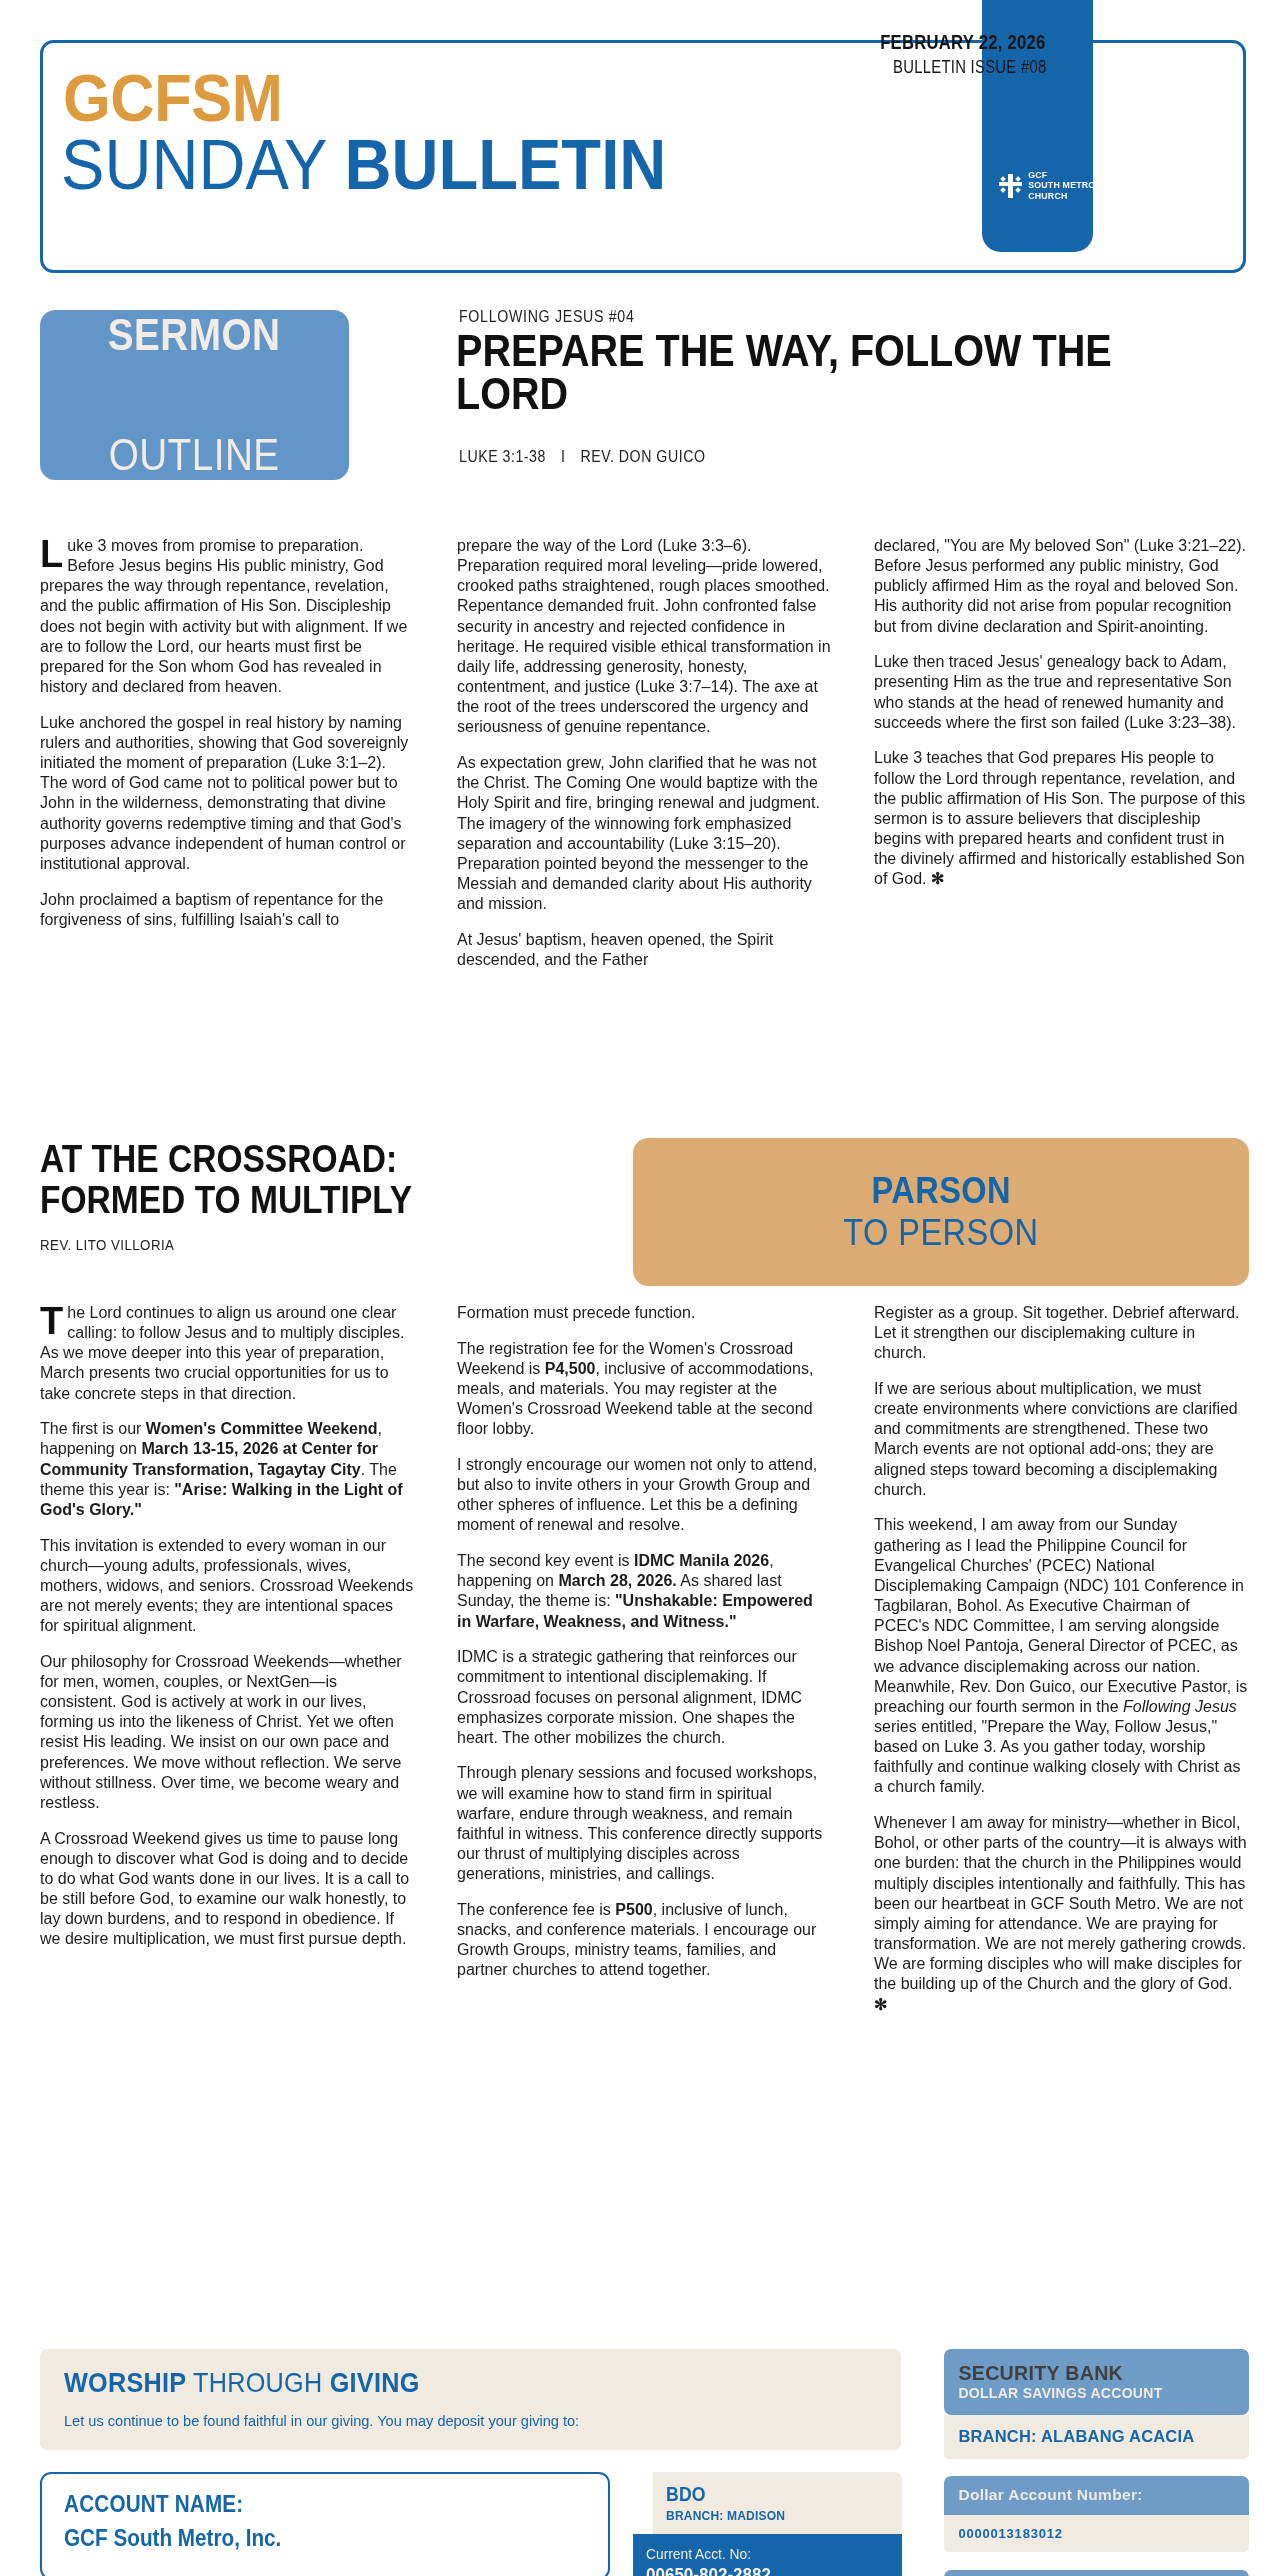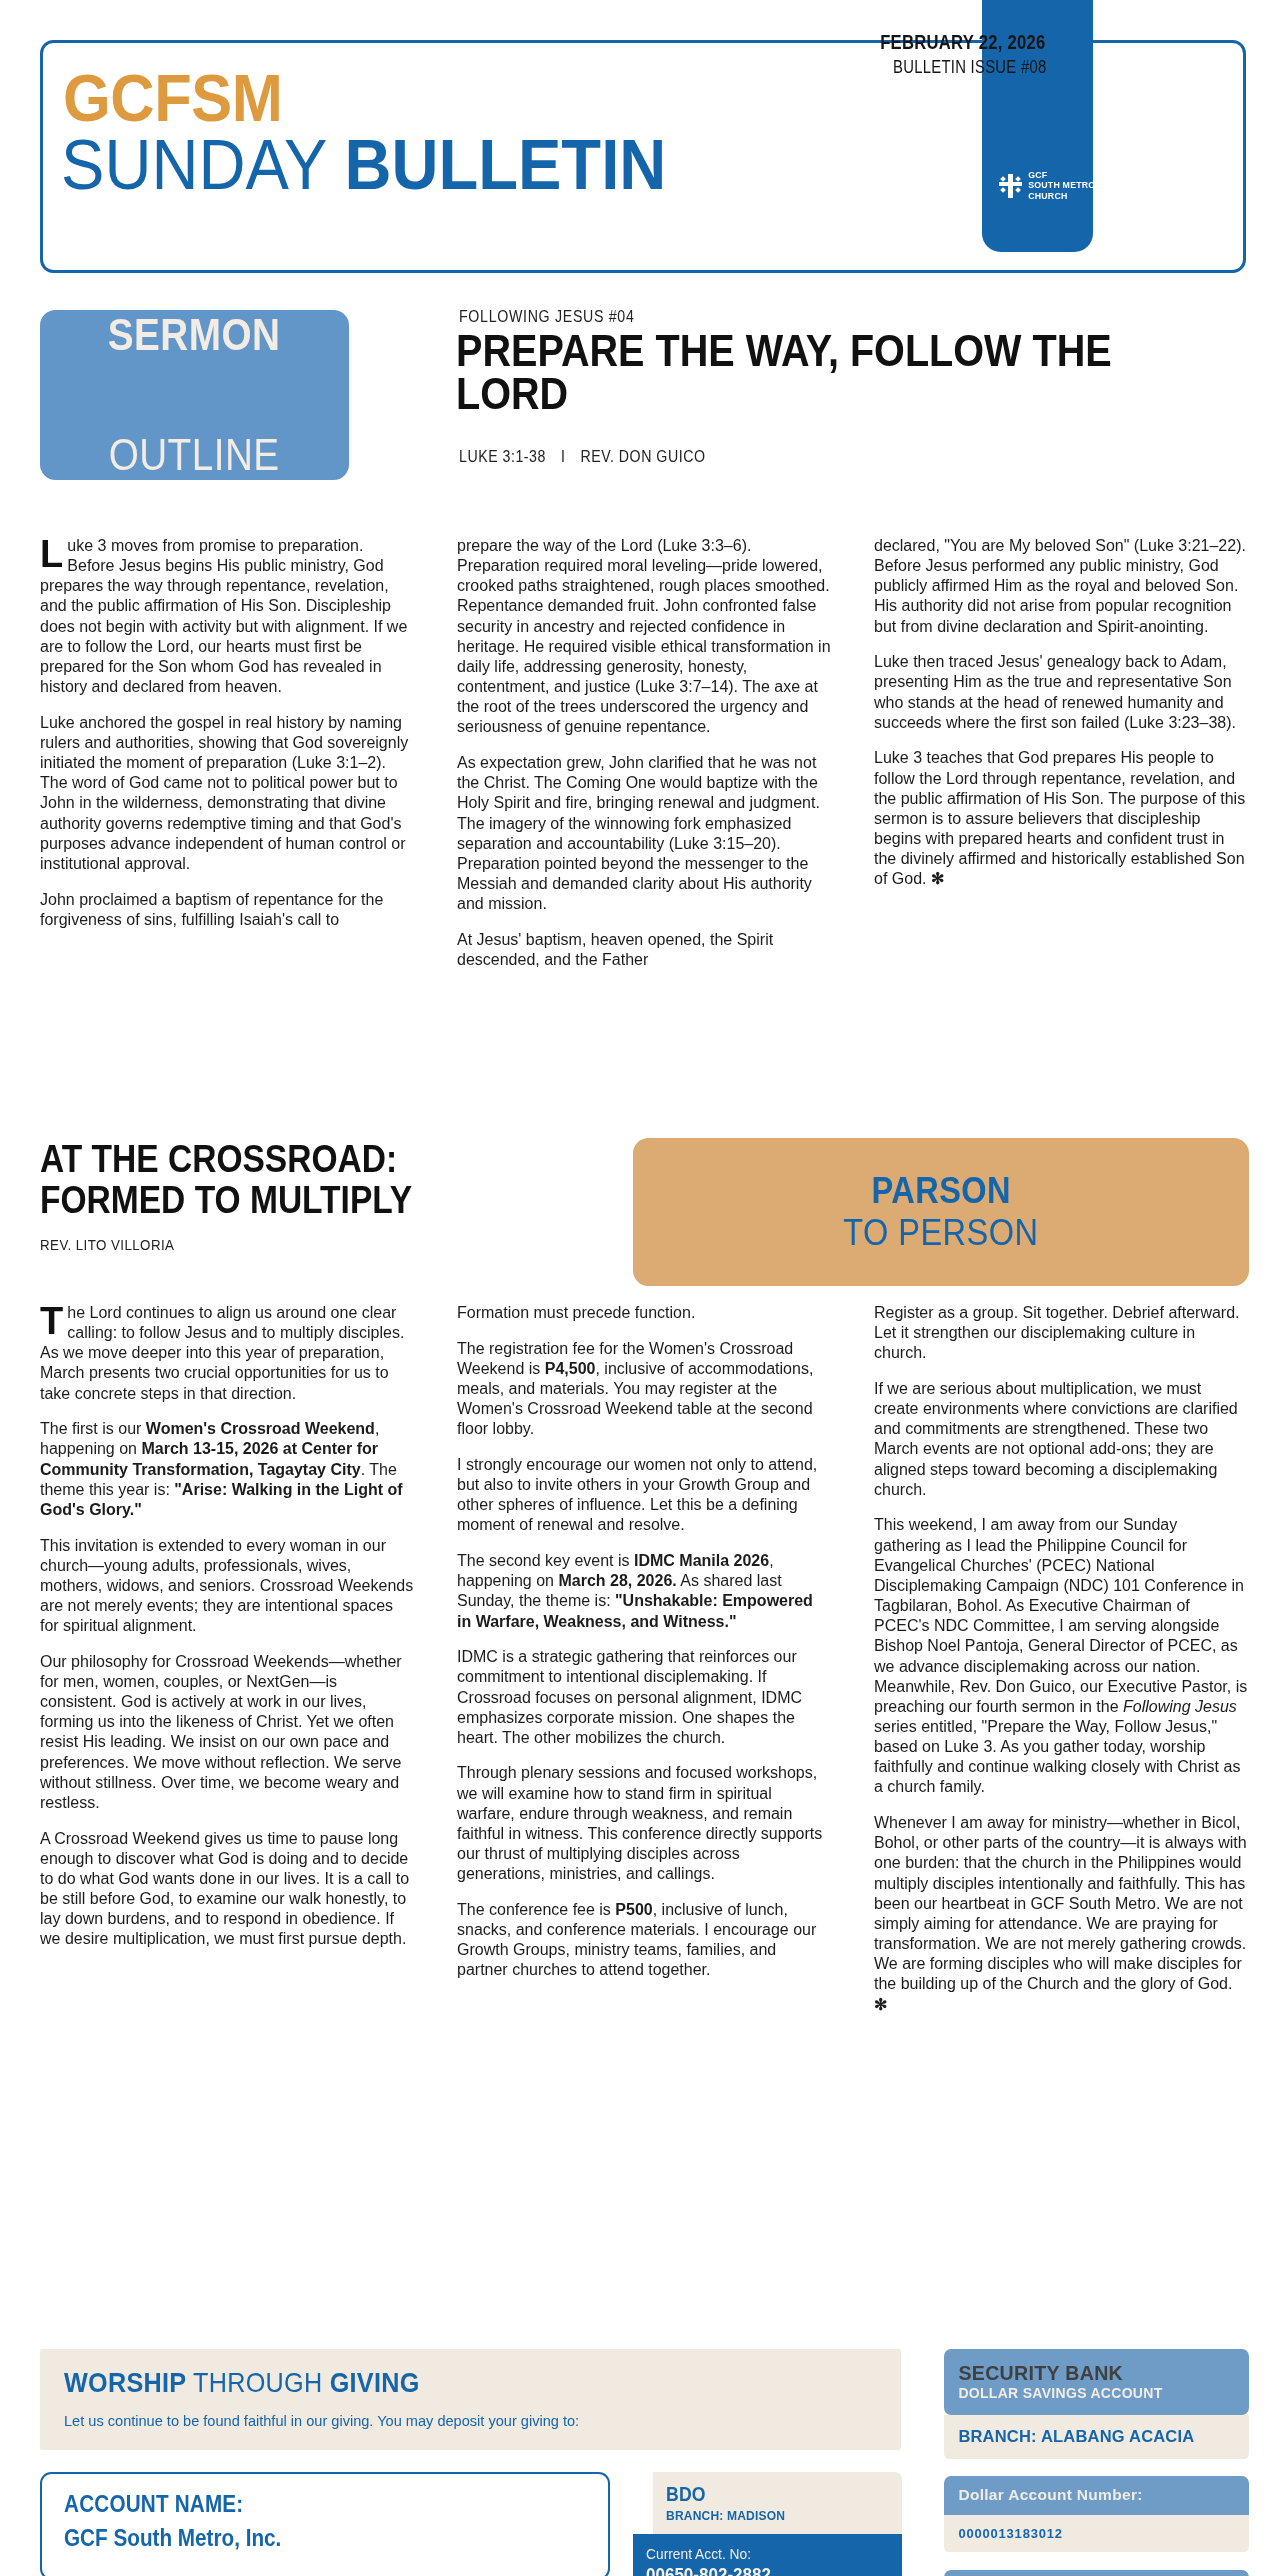--- a/index.html
+++ b/index.html
@@ -109,21 +109,21 @@
 
   .cross-cols {
     position: absolute; left: 40px; top: 1303px; width: 1208px; height: 1025px;
     display: grid; grid-template-columns: 1fr 1fr 1fr; column-gap: 43px;
   }
 
   
   .giving-wrap { position: absolute; left: 0; top: 2349px; width: 1288px; height: 549px; }
   .giving-card {
     position: absolute; left: 40px; top: 0px; width: 861px; height: 101px;
-    background: #f0eae1; border-radius: 2px; padding: 17.5px 24px;
+    background: #f0eae1; border-radius: 7px; padding: 17.5px 24px;
   }
   .giving-title { font-size: 28px; color: #1565ab; letter-spacing: 0.3px; transform: scaleX(0.9); transform-origin: left top; }
   .giving-title .b { font-weight: 700; }
   .giving-title .n { font-weight: 300; }
   .giving-sub { margin-top: 12.4px; font-size: 15.5px; font-weight: 300; color: #1565ab; line-height: 1.32; transform: scaleX(0.94); transform-origin: left top; }
 
   .acct-name-box {
     position: absolute; left: 40px; top: 123px; width: 570px; height: 108px;
     border: 2.6px solid #1565ab; border-radius: 11.3px; padding: 16.5px 21.6px;
   }
@@ -220,21 +220,21 @@
   <div class="cross-by">REV. LITO VILLORIA</div>
 </div>
 <div class="parson-badge">
   <div class="p1">PARSON</div>
   <div class="p2">TO PERSON</div>
 </div>
 
 <div class="cross-cols">
   <div class="bodycol">
     <p class="dropcap">The Lord continues to align us around one clear calling: to follow Jesus and to multiply disciples. As we move deeper into this year of preparation, March presents two crucial opportunities for us to take concrete steps in that direction.</p>
-    <p><span>The first is our </span><b>Women's Crossroad Weekend</b><span>, happening on </span><b>March 13-15, 2026 at Center for Community Transformation, Tagaytay City</b><span>. The theme this year is: </span><b>"Arise: Walking in the Light of God's Glory."</b></p>
+    <p><span>The first is our </span><b>Women's Committee Weekend</b><span>, happening on </span><b>March 13-15, 2026 at Center for Community Transformation, Tagaytay City</b><span>. The theme this year is: </span><b>"Arise: Walking in the Light of God's Glory."</b></p>
     <p>This invitation is extended to every woman in our church—young adults, professionals, wives, mothers, widows, and seniors. Crossroad Weekends are not merely events; they are intentional spaces for spiritual alignment.</p>
     <p>Our philosophy for Crossroad Weekends—whether for men, women, couples, or NextGen—is consistent. God is actively at work in our lives, forming us into the likeness of Christ. Yet we often resist His leading. We insist on our own pace and preferences. We move without reflection. We serve without stillness. Over time, we become weary and restless.</p>
     <p>A Crossroad Weekend gives us time to pause long enough to discover what God is doing and to decide to do what God wants done in our lives. It is a call to be still before God, to examine our walk honestly, to lay down burdens, and to respond in obedience. If we desire multiplication, we must first pursue depth.</p>
   </div>
   <div class="bodycol">
     <p>Formation must precede function.</p>
     <p><span>The registration fee for the Women's Crossroad Weekend is </span><b>P4,500</b><span>, inclusive of accommodations, meals, and materials. You may register at the Women's Crossroad Weekend table at the second floor lobby.</span></p>
     <p>I strongly encourage our women not only to attend, but also to invite others in your Growth Group and other spheres of influence. Let this be a defining moment of renewal and resolve.</p>
     <p><span>The second key event is </span><b>IDMC Manila 2026</b><span>, happening on </span><b>March 28, 2026.</b><span> As shared last Sunday, the theme is: </span><b>"Unshakable: Empowered in Warfare, Weakness, and Witness."</b></p>
     <p>IDMC is a strategic gathering that reinforces our commitment to intentional disciplemaking. If Crossroad focuses on personal alignment, IDMC emphasizes corporate mission. One shapes the heart. The other mobilizes the church.</p>

